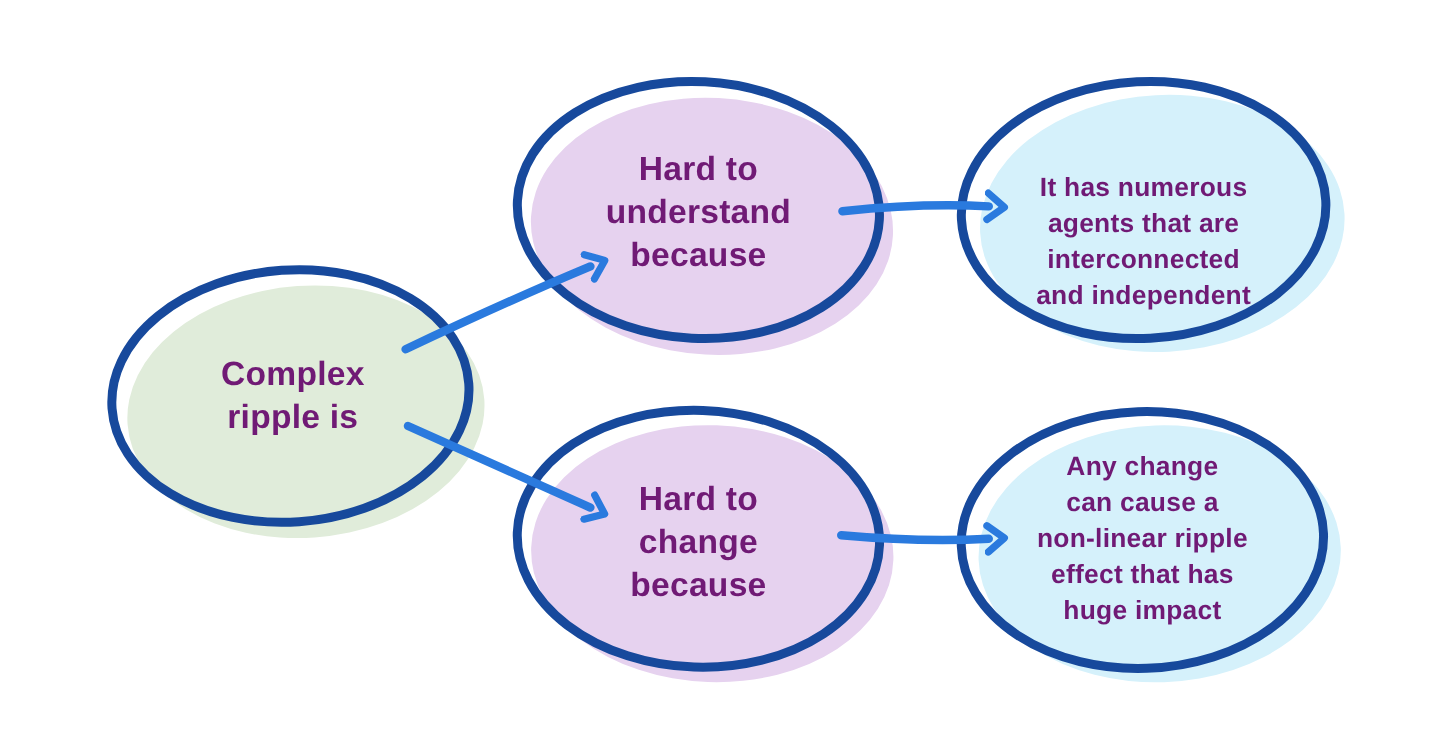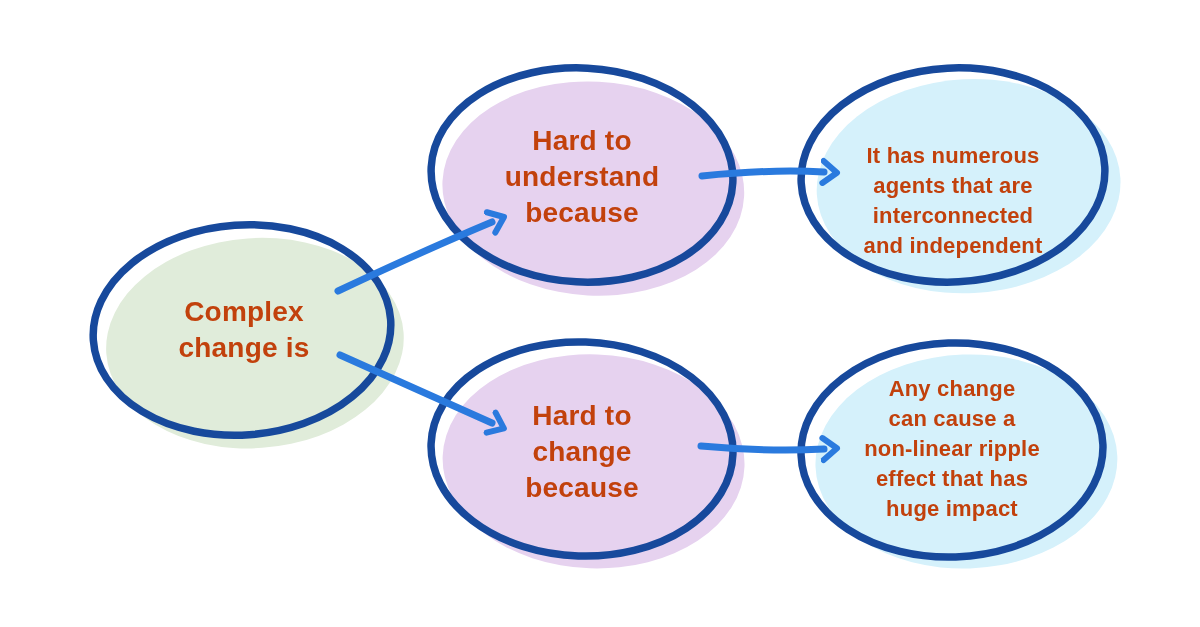--- a/index.html
+++ b/index.html
@@ -32,21 +32,21 @@
     stroke: #2a7ade;
     stroke-width: 7;
     stroke-linecap: round;
   }
   .node-label {
     position: absolute;
     transform: translate(-50%, -50%);
     width: 300px;
     text-align: center;
     white-space: pre-line;
-    color: #c2410c;
+    color: #701a75;
     font-weight: bold;
     letter-spacing: 0.2px;
   }
   .label-large {
     font-size: 28px;
     line-height: 36px;
   }
   .label-small {
     font-size: 22px;
     line-height: 30px;
@@ -89,21 +89,21 @@
       <ellipse class="node-outline" cx="952" cy="450" rx="151" ry="107" stroke="#17499c"></ellipse>
     </g>
 
     <path class="edge-shaft" d="M 338 291 Q 425 250 492 222" marker-end="url(#arrowhead)" stroke="#2a7ade"></path>
     <path class="edge-shaft" d="M 340 355 Q 425 393 492 423" marker-end="url(#arrowhead)" stroke="#2a7ade"></path>
     <path class="edge-shaft" d="M 702 176 Q 770 169 824 172" marker-end="url(#arrowhead)" stroke="#2a7ade"></path>
     <path class="edge-shaft" d="M 701 446 Q 768 452 824 449" marker-end="url(#arrowhead)" stroke="#2a7ade"></path>
   </svg>
 
   <div class="node-label label-large" style="left:244px; top:330px;">Complex
-change is</div>
+ripple is</div>
 
   <div class="node-label label-large" style="left:582px; top:177px;">Hard to
 understand
 because</div>
 
   <div class="node-label label-small" style="left:953px; top:173px;margin-top:28px;">It has numerous
 agents that are
 interconnected
 and independent</div>
 

